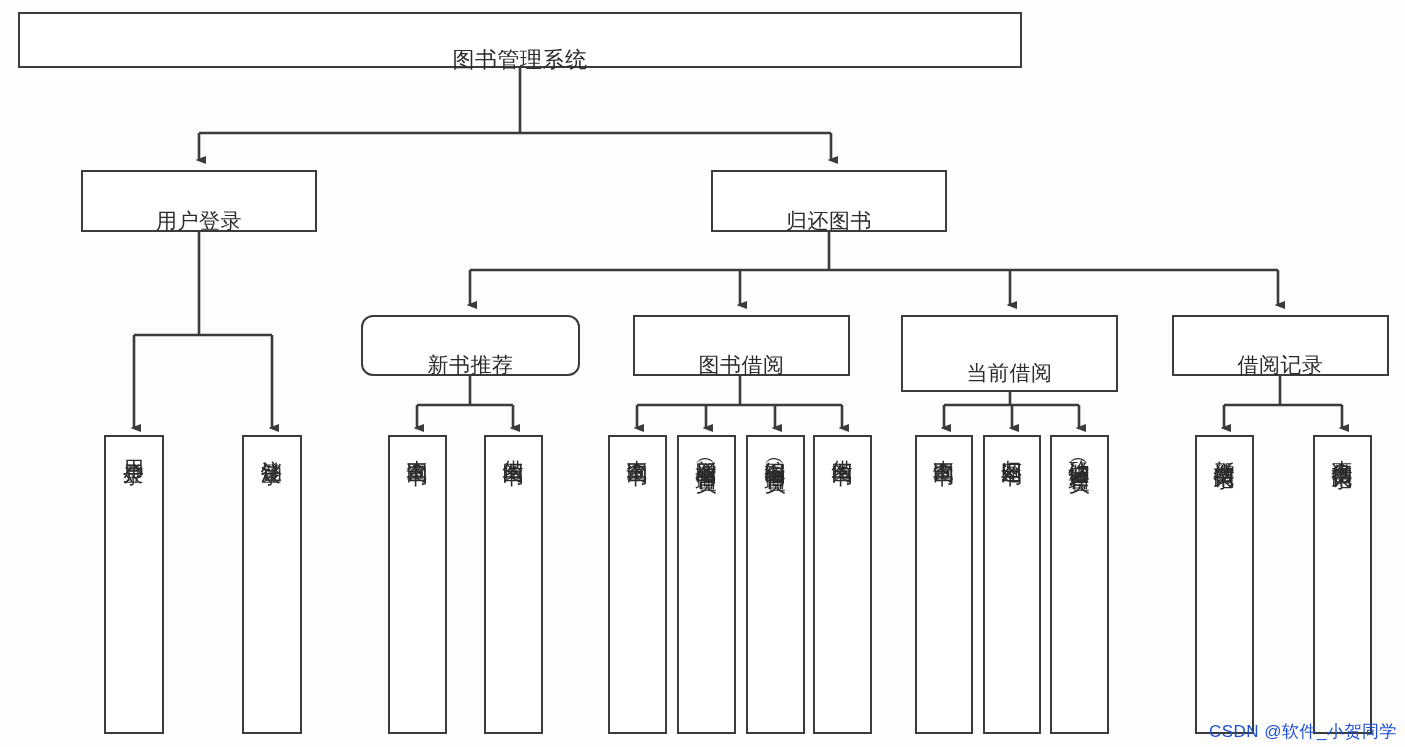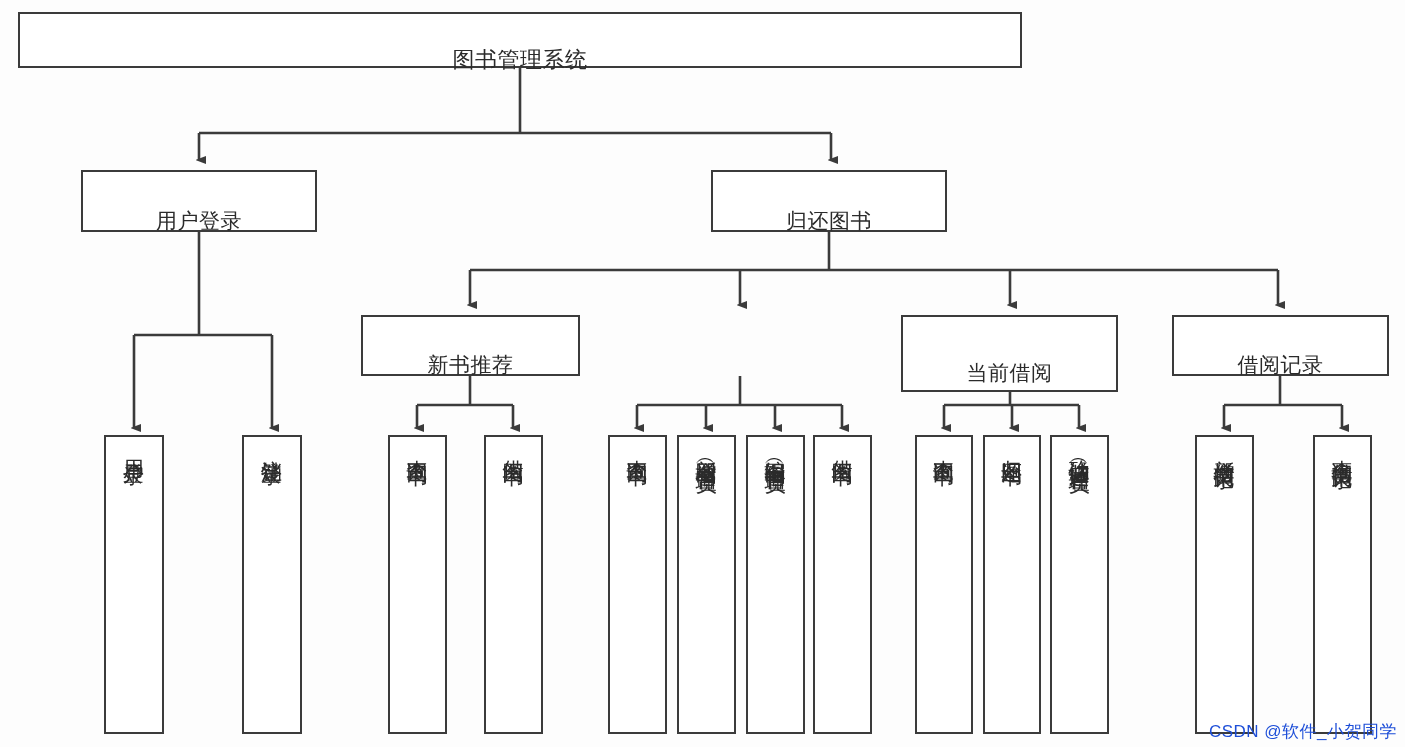--- a/index.html
+++ b/index.html
@@ -134,22 +134,25 @@
     <span class="label">图书管理系统</span>
   </div>
 
   <div class="node horiz" style="left:81px; top:170px; width:236px; height:62px;">
     <span class="label">用户登录</span>
   </div>
   <div class="node horiz" style="left:711px; top:170px; width:236px; height:62px;">
     <span class="label">归还图书</span>
   </div>
 
-  <div class="node horiz" style="left:361px; top:315px; width:219px; height:61px;">
+  <div class="node horiz" style="left:361px; top:315px; width:219px; height:61px;border-radius:12px;">
     <span class="label">新书推荐</span>
+  </div>
+  <div class="node horiz" style="left:633px; top:315px; width:217px; height:61px;">
+    <span class="label">图书借阅</span>
   </div>
   <div class="node horiz" style="left:901px; top:315px; width:217px; height:77px;">
     <span class="label">当前借阅</span>
   </div>
   <div class="node horiz" style="left:1172px; top:315px; width:217px; height:61px;">
     <span class="label">借阅记录</span>
   </div>
 
   <div class="node vert" style="left:104px; top:435px; width:60px; height:299px;">
     <span class="label">用户登录</span>

